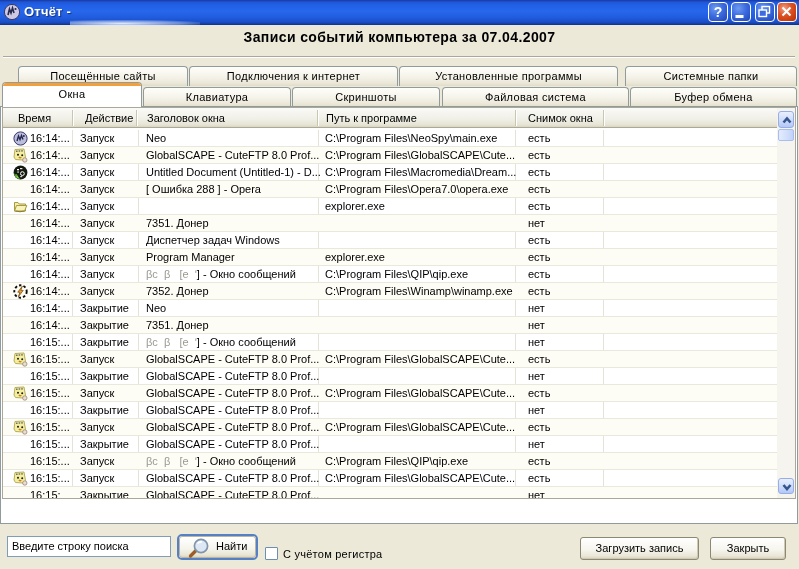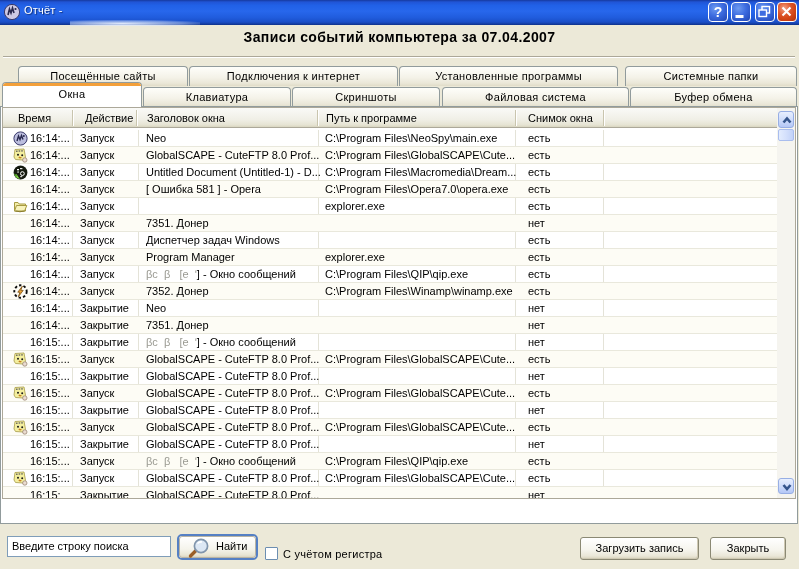--- a/index.html
+++ b/index.html
@@ -5,21 +5,21 @@
 html,body { width:799px; height:569px; overflow:hidden; }
 body { font-family:"Liberation Sans", sans-serif; background:#ECE9D8; position:relative; }
 .abs { position:absolute; }
 
 
 .titlebar { position:absolute; left:0; top:0; width:799px; height:25px;
   background:linear-gradient(180deg,#16399E 0%,#2055D6 8%,#2161E7 22%,#2767EC 45%,#205CDD 70%,#1A4FC8 88%,#123A9C 97%,#0E2F86 100%);
 }
 .titlebar .shine { position:absolute; left:70px; top:20px; width:130px; height:6px;
   background:radial-gradient(ellipse at 40% 60%, rgba(235,242,255,.95), rgba(205,222,255,.45) 55%, rgba(205,222,255,0) 80%); }
-.ttext { position:absolute; left:24px; top:4px; color:#fff; font-size:11px; font-weight:normal;
+.ttext { position:absolute; left:24px; top:4px; color:#fff; font-size:13px; font-weight:bold;
   text-shadow:1px 1px 1px #10307A; letter-spacing:.2px; }
 .tbtn { position:absolute; top:2px; width:20px; height:20px; border-radius:4px;
   border:1px solid #FFFFFF; color:#fff; text-align:center; }
 .tbtn.blue { background:radial-gradient(circle at 35% 30%, #6E9BF0 0%, #3D6CE0 45%, #1F45B4 100%); }
 .tbtn.red  { background:radial-gradient(circle at 35% 30%, #F2A184 0%, #E5684175 40%, #D44617 60%, #B03009 100%), #D44617; }
 .tbtn svg { position:absolute; left:0; top:0; }
 
 
 .reporthdr { position:absolute; left:0; top:29px; width:799px; text-align:center;
   font-size:14px; font-weight:bold; color:#000; letter-spacing:0.4px; }
@@ -191,21 +191,21 @@
           </svg>
 <div class="cell" style="left:27px;width:41px">16:14:...</div>
 <div class="cell" style="left:77px;width:57px">Запуск</div>
 <div class="cell" style="left:143px;width:174px">Untitled Document (Untitled-1) - D...</div>
 <div class="cell" style="left:322px;width:192px">C:\Program Files\Macromedia\Dream...</div>
 <div class="cell" style="left:525px;width:74px">есть</div>
 </div>
 <div class="row rborder alt" style="top:51px">
 <div class="cell" style="left:27px;width:41px">16:14:...</div>
 <div class="cell" style="left:77px;width:57px">Запуск</div>
-<div class="cell" style="left:143px;width:174px">[ Ошибка 581 ] - Opera</div>
+<div class="cell" style="left:143px;width:174px">[ Ошибка 288 ] - Opera</div>
 <div class="cell" style="left:322px;width:192px">C:\Program Files\Opera7.0\opera.exe</div>
 <div class="cell" style="left:525px;width:74px">есть</div>
 </div>
 <div class="row rborder" style="top:68px">
 <svg class="ricon" width="15" height="15" viewBox="0 0 15 15">
 <path d="M1.5 3.5 L5 3.5 L6.2 5 L12.5 5 L12.5 12 L1.5 12 Z" fill="#F3EDA9" stroke="#A79A41" stroke-width="1"></path>
 <path d="M1.5 12 L3.5 6.5 L13.8 6.5 L11.6 12 Z" fill="#F8F3BC" stroke="#A79A41" stroke-width="1"></path>
 <path d="M2.5 12 Q7 13.5 11.5 12" stroke="#8A7D2E" stroke-width="1" fill="none"></path>
           </svg>
 <div class="cell" style="left:27px;width:41px">16:14:...</div>

